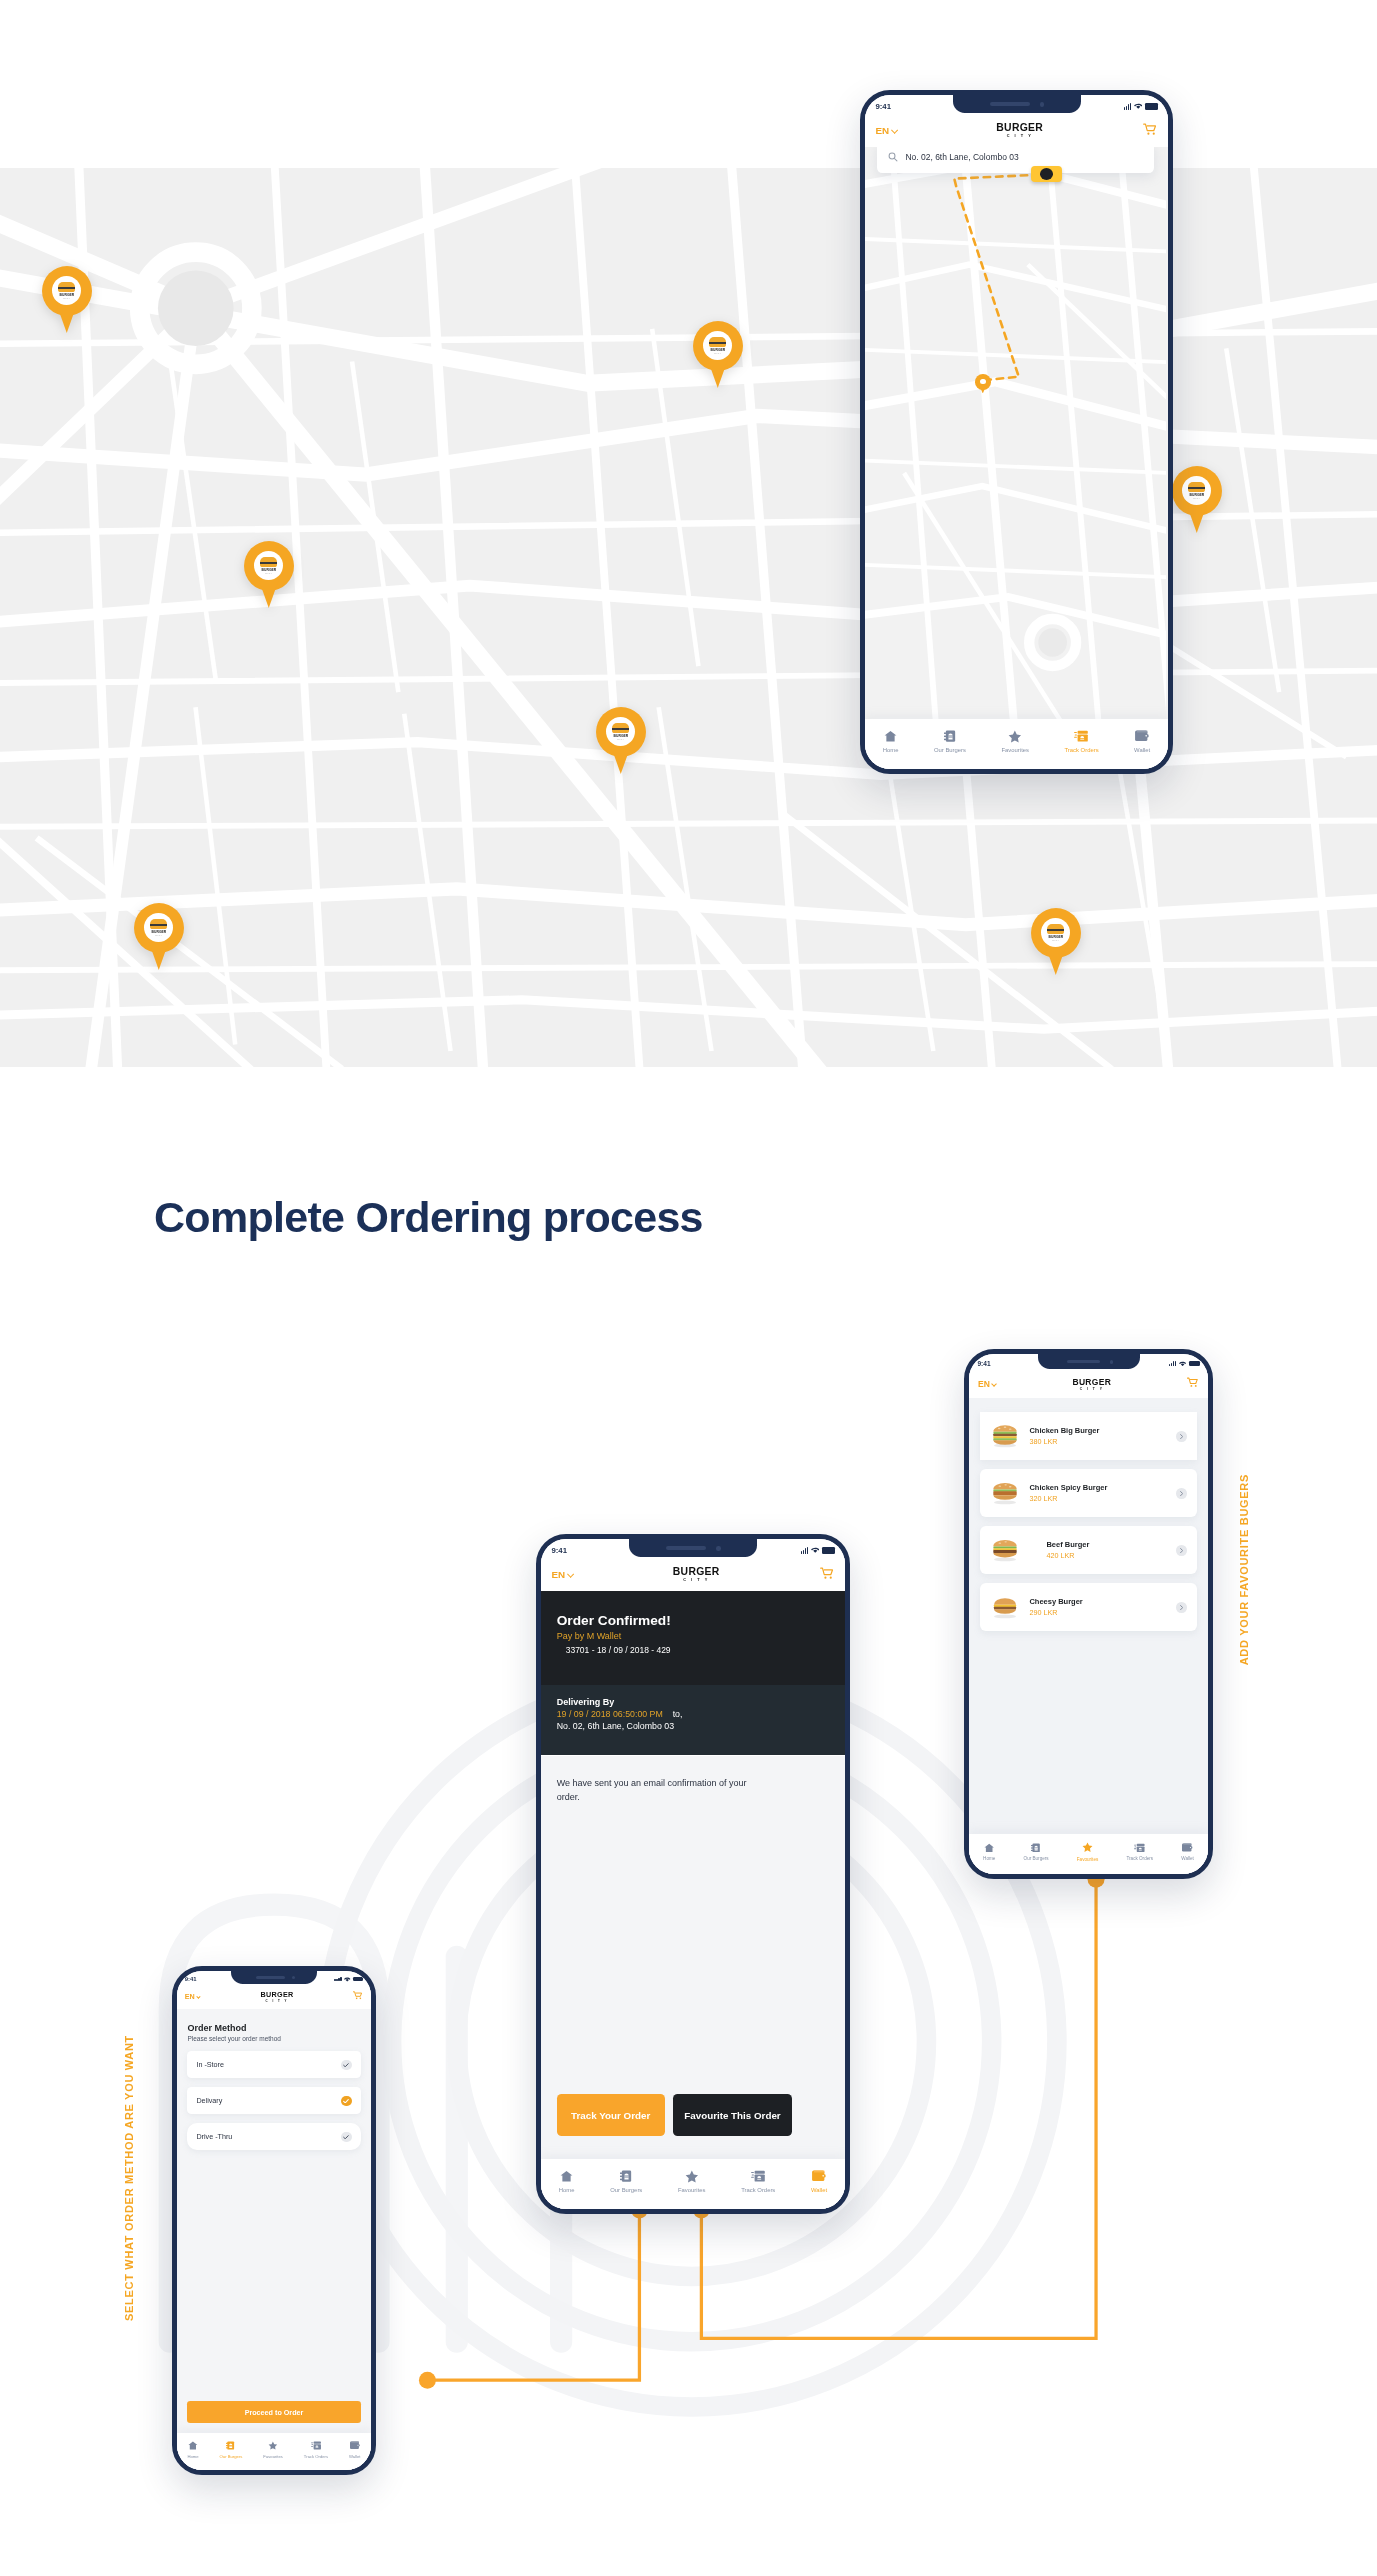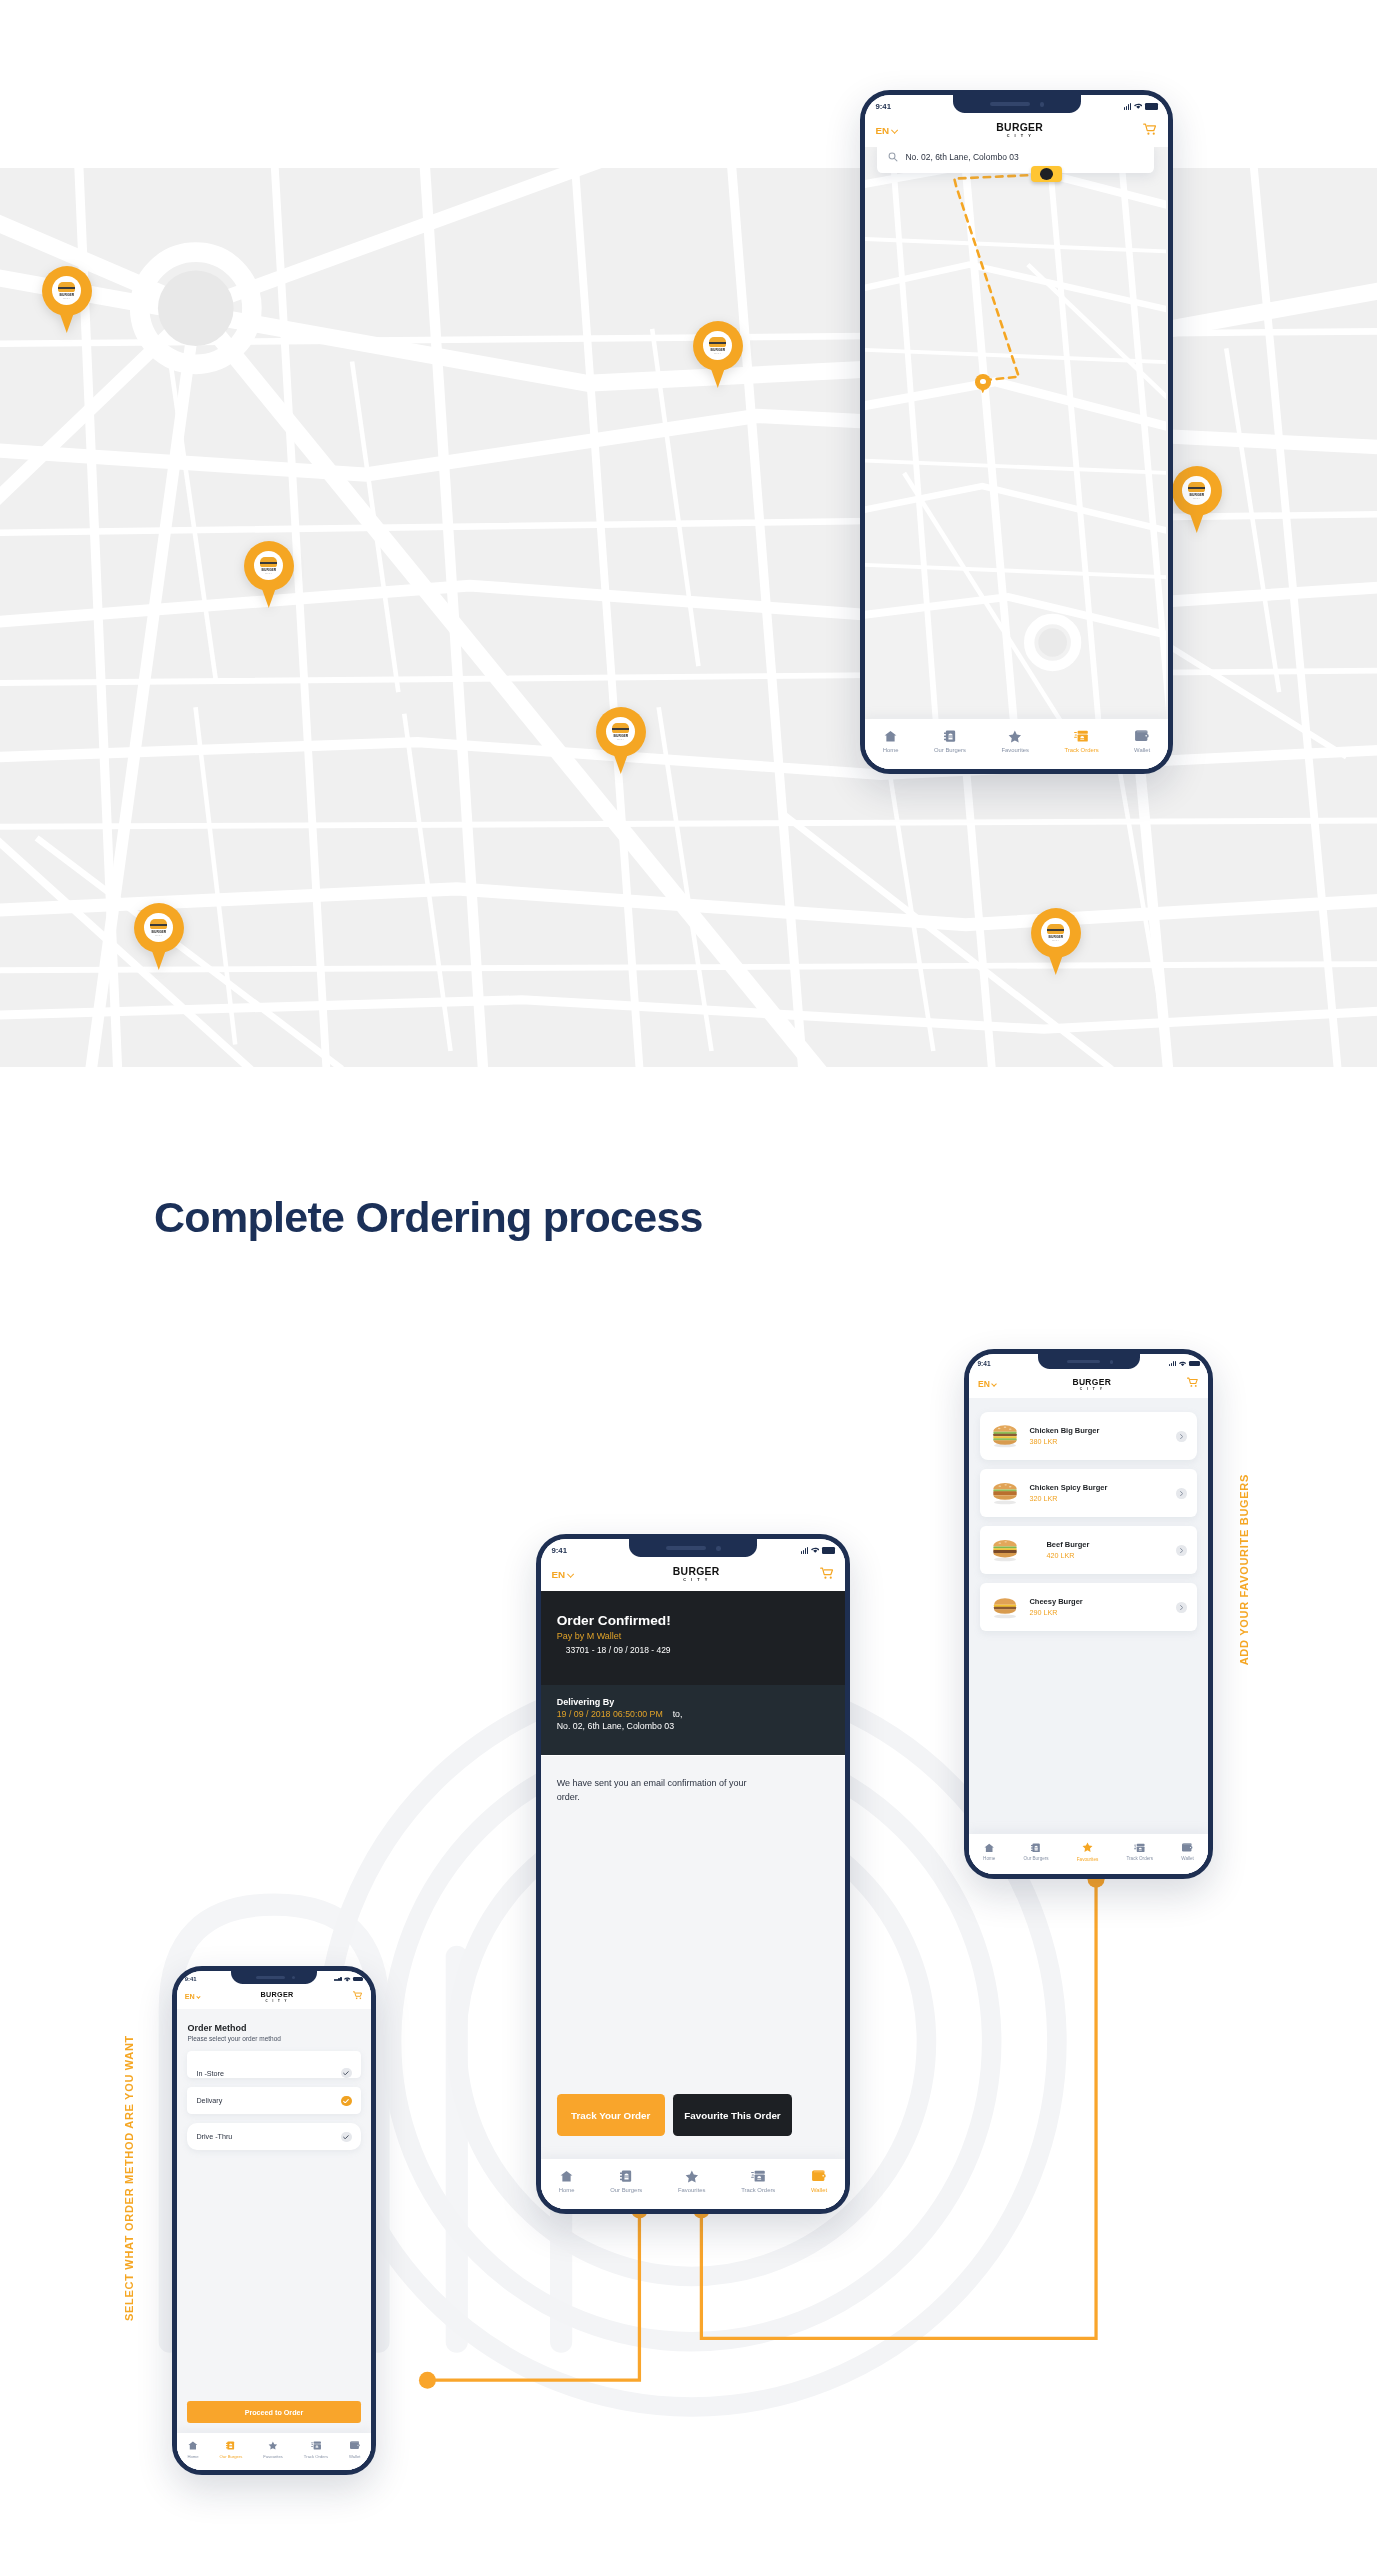--- a/index.html
+++ b/index.html
@@ -495,21 +495,21 @@
         </span>
       </div>
 
       <div style="position:absolute;left:0;top:38px;width:100%;bottom:0;background:#f4f5f7;">
         <div style="padding:14.4px 10.4px 0 10.4px;">
           <div style="font-size:9px;font-weight:700;color:#1d2024;">Order Method</div>
           <div style="font-size:6.5px;color:#4a5262;margin-top:2px;">Please select your order method</div>
         </div>
 
         <div style="padding:9px 10.4px 0 10.4px;display:flex;flex-direction:column;gap:9px;">
-          <div style="height:27px;background:#fff;border-radius:4.6px;box-shadow:0 2px 6.5px rgba(150,160,180,0.14);display:flex;align-items:flex-end;justify-content:space-between;padding:0 9px;">
+          <div style="height:27px;background:#fff;border-radius:4.6px;box-shadow:0 2px 6.5px rgba(150,160,180,0.14);display:flex;align-items:center;justify-content:space-between;padding:0 9px;">
             <span style="font-size:7.2px;color:#2b3240;">In -Store</span>
             <span style="width:10.4px;height:10.4px;border-radius:50%;background:#e6e8ec;display:flex;align-items:center;justify-content:center;">
               <svg width="5.9" height="4.6" viewBox="0 0 10 8">
                   <path d="M1 4 L3.8 6.6 9 1.2" fill="none" stroke="#4a5262" stroke-width="1.7" stroke-linecap="round" stroke-linejoin="round"></path>
                 </svg>
             </span>
           </div>
           <div style="height:27px;background:#fff;border-radius:4.6px;box-shadow:0 2px 6.5px rgba(150,160,180,0.14);display:flex;align-items:center;justify-content:space-between;padding:0 9px;">
             <span style="font-size:7.2px;color:#2b3240;">Delivary</span>
             <span style="width:10.4px;height:10.4px;border-radius:50%;background:#f0a222;display:flex;align-items:center;justify-content:center;">
@@ -759,21 +759,21 @@
           <svg width="11.7" height="11" viewBox="0 0 24 22">
               <path d="M1 2h3l3 11h11l3-8H7" fill="none" stroke="#f5a623" stroke-width="2.2" stroke-linecap="round" stroke-linejoin="round"></path>
               <circle cx="9" cy="18" r="1.9" fill="#f5a623"></circle>
               <circle cx="18" cy="18" r="1.9" fill="#f5a623"></circle>
             </svg>
         </span>
       </div>
 
       <div style="position:absolute;left:0;top:44px;width:100%;bottom:0;background:#f1f3f6;padding:14.4px 11px 0 11px;display:flex;flex-direction:column;gap:9px;">
 
-        <div style="height:48px;background:#fff;border-radius:8px;box-shadow:0 2.6px 7.8px rgba(150,160,180,0.14);display:flex;align-items:center;padding:0 10.4px;gap:9px;">
+        <div style="height:48px;background:#fff;border-radius:0;box-shadow:0 2.6px 7.8px rgba(150,160,180,0.14);display:flex;align-items:center;padding:0 10.4px;gap:9px;">
           <span style="flex:0 0 auto;">
             <svg width="30" height="26" viewBox="0 0 46 40">
               <ellipse cx="23" cy="36" rx="17" ry="3" fill="#e9e9e9"></ellipse>
               <path d="M5 15a18 10 0 0136 0z" fill="#e3a75a"></path>
               <ellipse cx="14" cy="10" rx="2" ry="1.1" fill="#f3d4a8"></ellipse>
                 <ellipse cx="23" cy="8" rx="2" ry="1.1" fill="#f3d4a8"></ellipse>
                 <ellipse cx="31" cy="11" rx="2" ry="1.1" fill="#f3d4a8"></ellipse>
               <rect x="5" y="15" width="36" height="3.6" rx="1.6" fill="#8ec05a"></rect>
               <rect x="5" y="18" width="36" height="4" rx="1" fill="#8a5a33"></rect>
               <rect x="5" y="22" width="36" height="3.2" rx="1" fill="#f0c43c"></rect>

